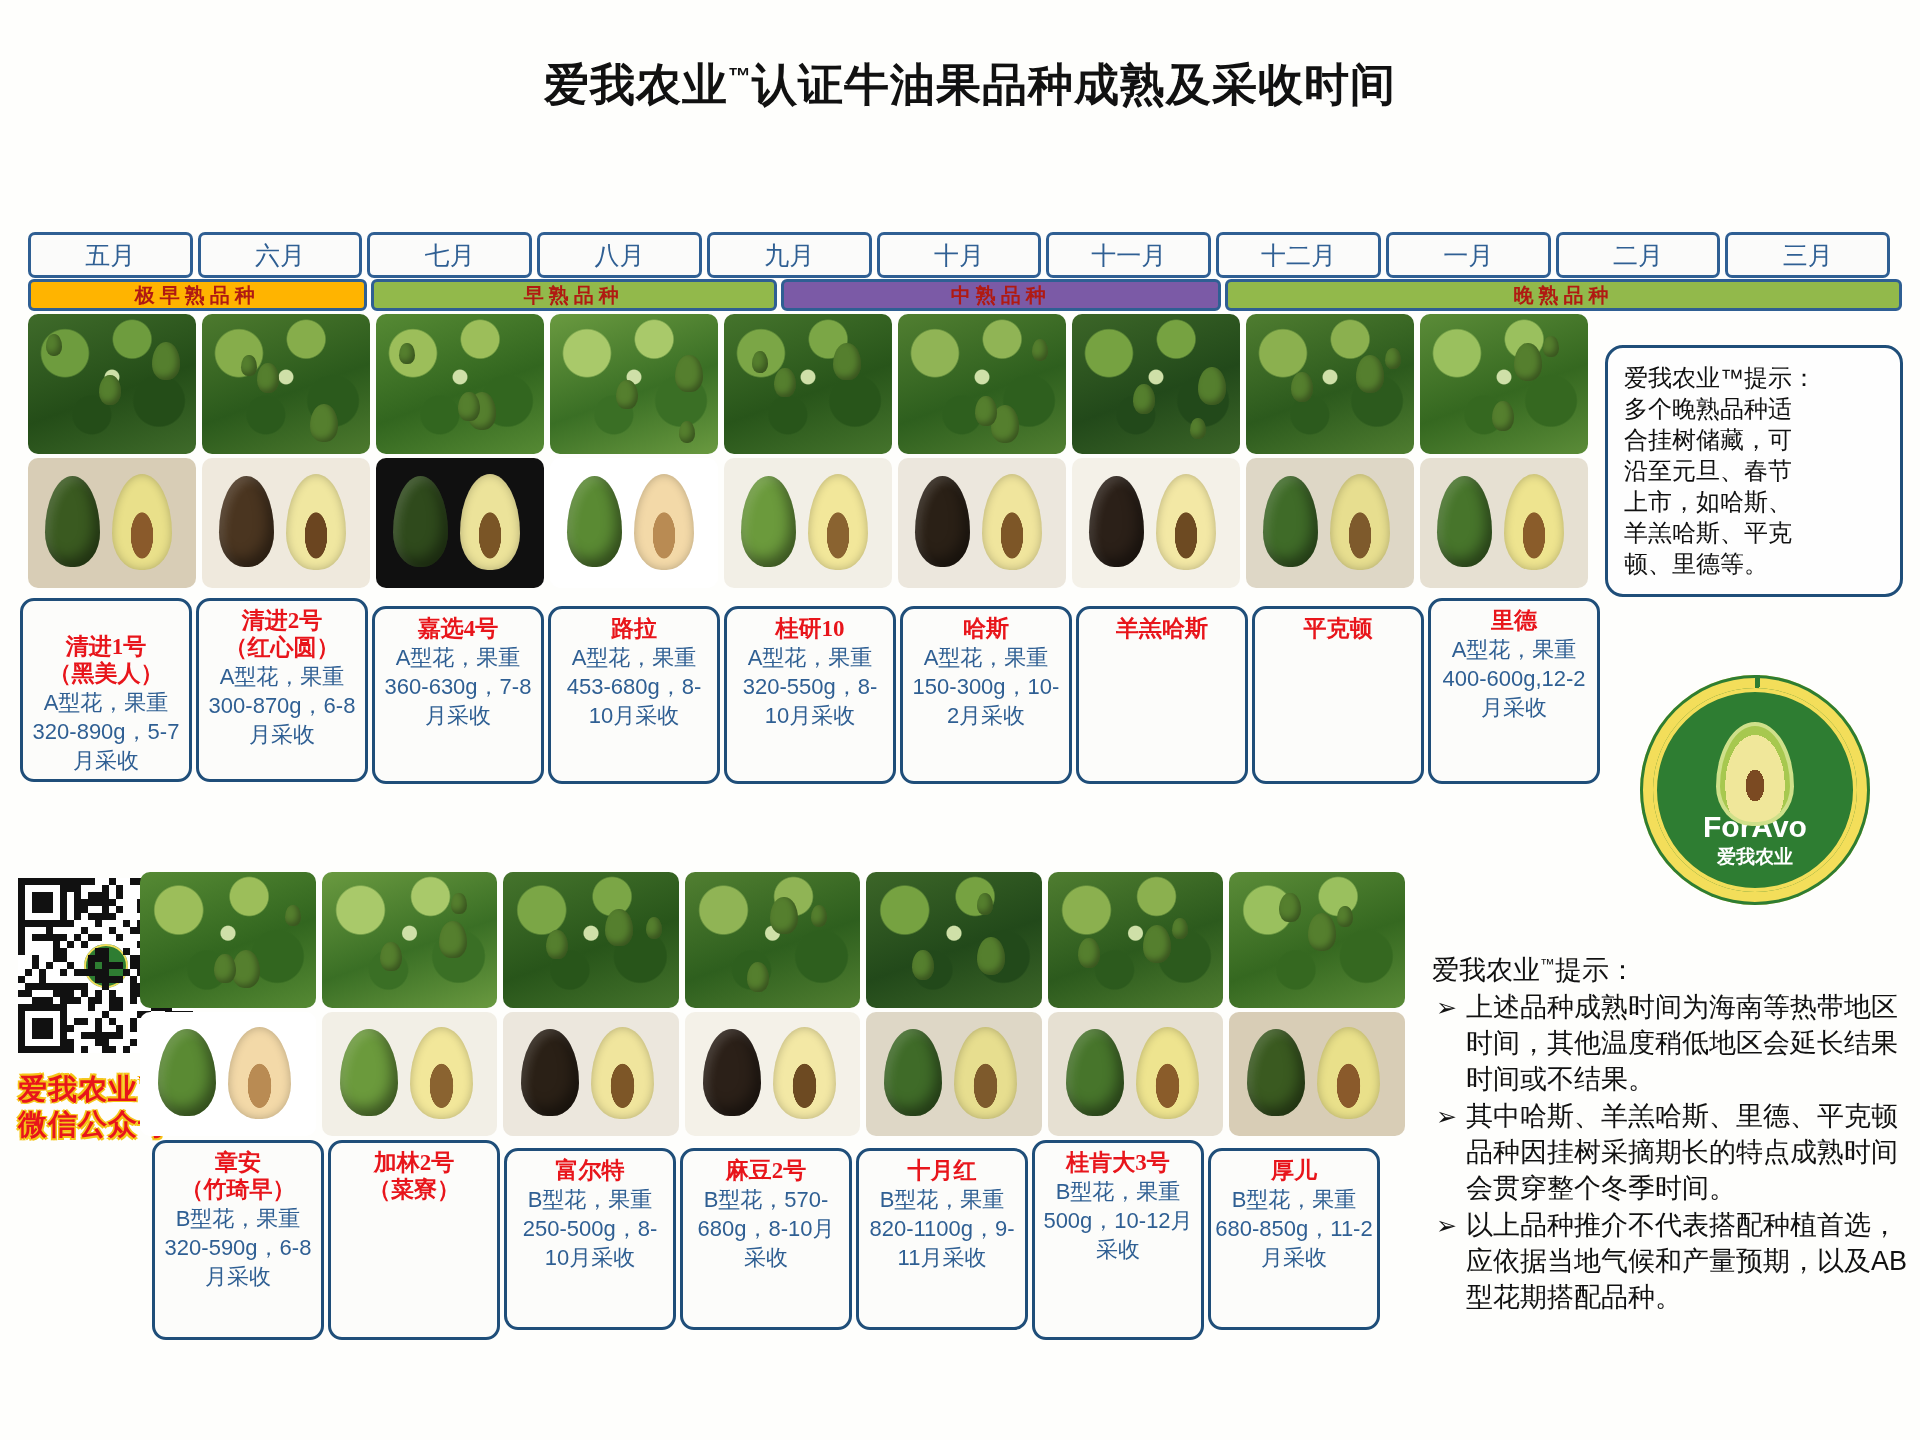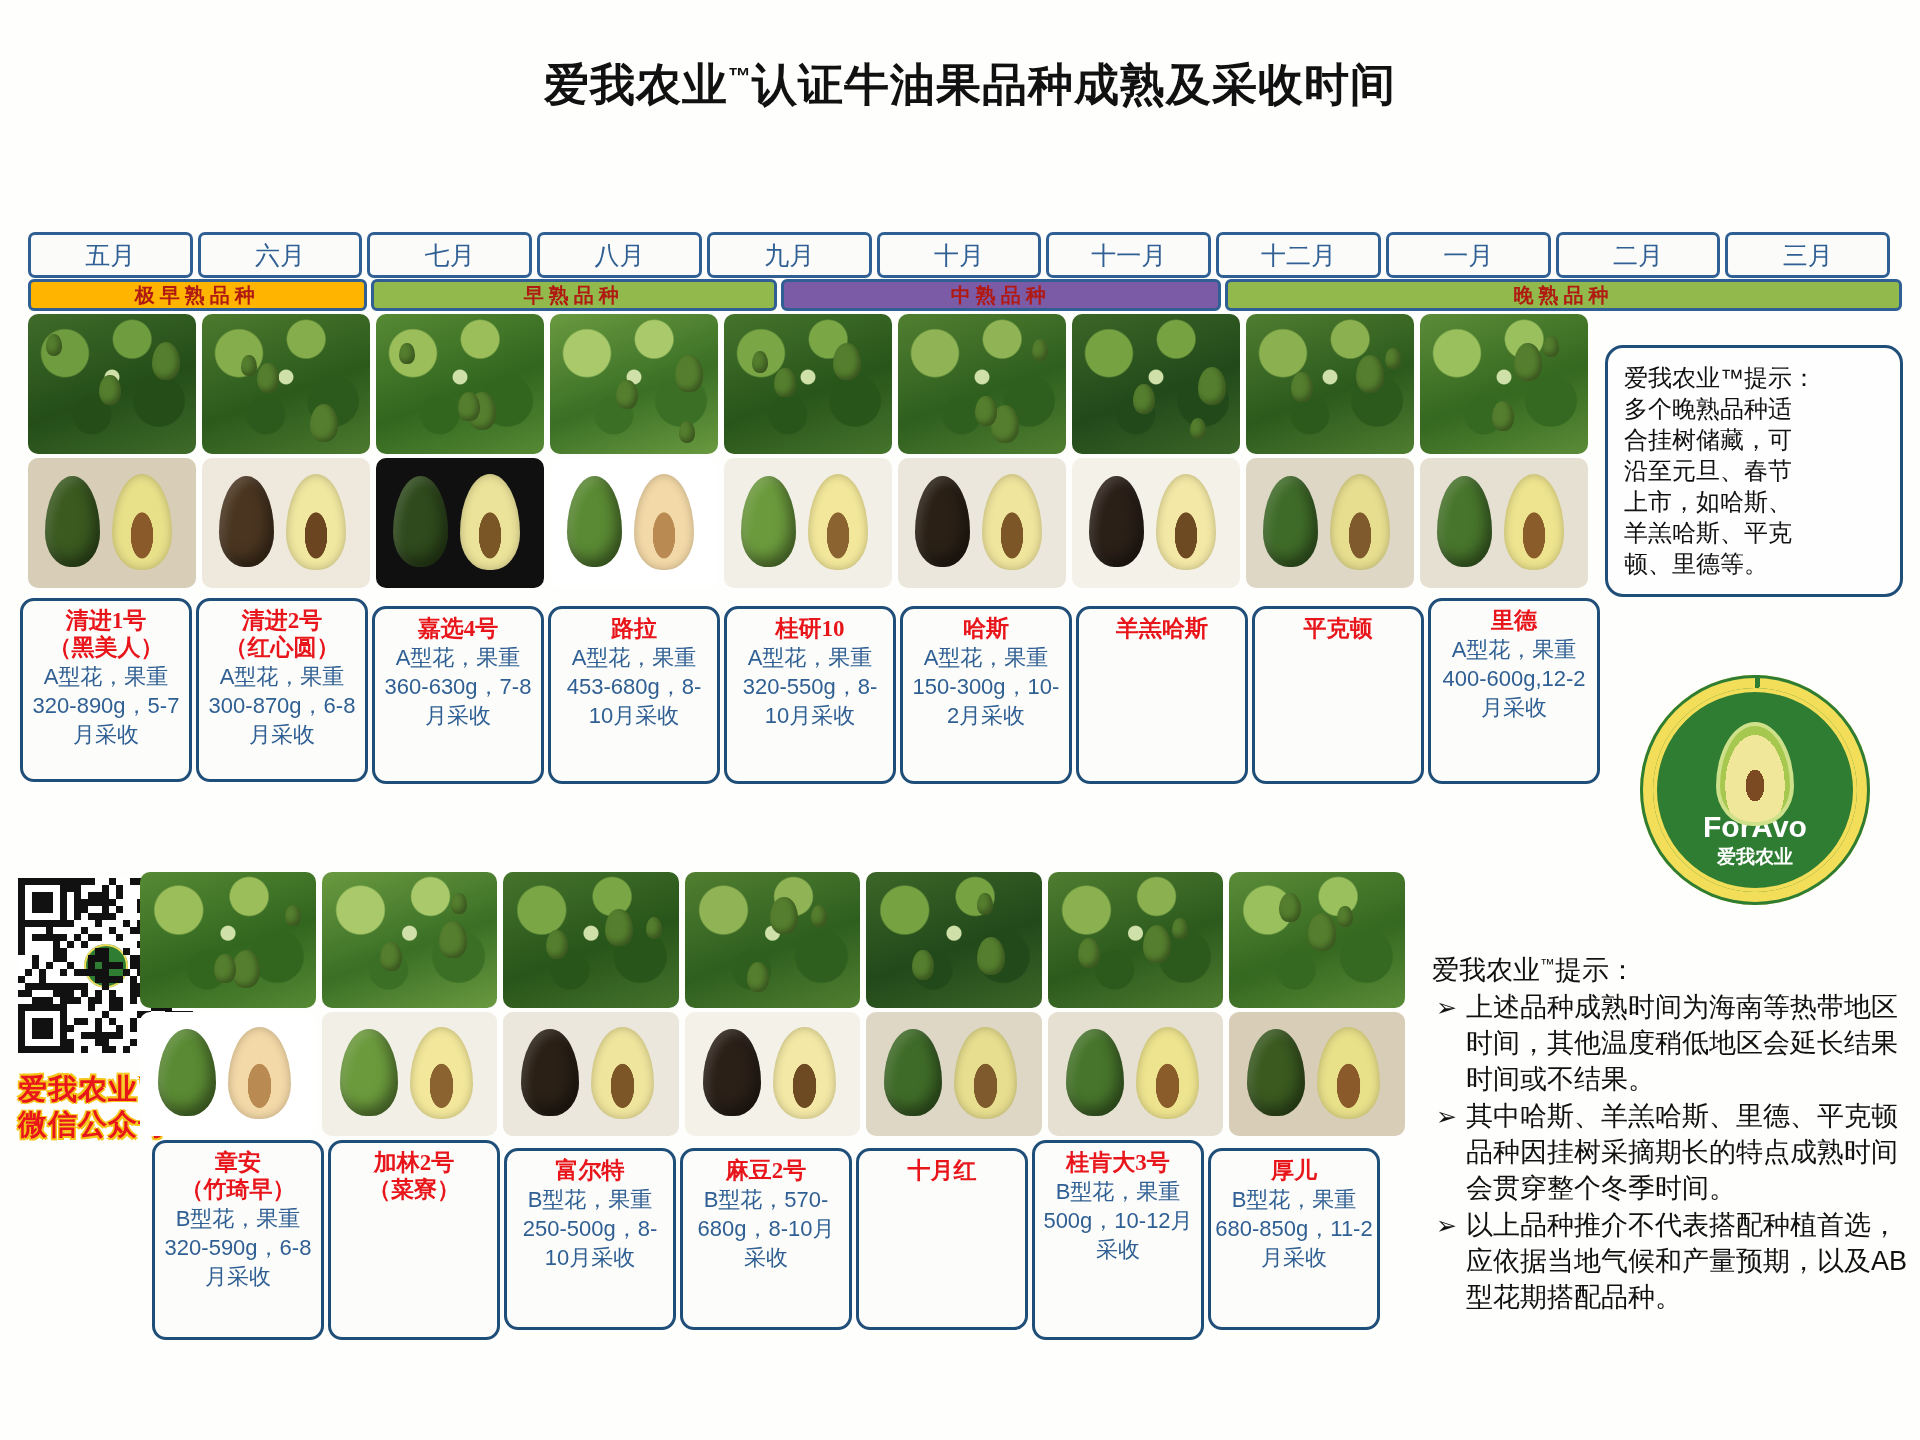--- a/index.html
+++ b/index.html
@@ -212,21 +212,21 @@
         <div style="position: absolute; left: 17px; top: 18px; width: 55px; height: 91px; border-radius: 50% 50% 46% 46% / 62% 62% 38% 38%; background: rgb(63, 107, 40); box-shadow: rgba(0, 0, 0, 0.45) -6px -8px 14px inset, rgba(255, 255, 255, 0.15) 5px 5px 10px inset;"></div>
         <div style="position: absolute; left: 84px; top: 16px; width: 60px; height: 96px; border-radius: 50% 50% 46% 46% / 62% 62% 38% 38%; background: radial-gradient(at 50% 64%, rgb(126, 90, 44) 0px, rgb(126, 90, 44) 26%, rgb(231, 222, 143) 27%, rgb(231, 222, 143) 78%, rgb(201, 217, 138) 79%, rgb(201, 217, 138) 88%, rgb(63, 107, 40) 89%, rgb(63, 107, 40) 100%); box-shadow: rgba(0, 0, 0, 0.25) 0px 0px 10px inset;"></div>
       </div>
       <div class="ph" style="left: 1420px; top: 458px; width: 168px; height: 130px; background: rgb(230, 224, 210);">
         <div style="position: absolute; left: 17px; top: 18px; width: 55px; height: 91px; border-radius: 50% 50% 46% 46% / 62% 62% 38% 38%; background: rgb(71, 117, 43); box-shadow: rgba(0, 0, 0, 0.45) -6px -8px 14px inset, rgba(255, 255, 255, 0.15) 5px 5px 10px inset;"></div>
         <div style="position: absolute; left: 84px; top: 16px; width: 60px; height: 96px; border-radius: 50% 50% 46% 46% / 62% 62% 38% 38%; background: radial-gradient(at 50% 64%, rgb(138, 92, 42) 0px, rgb(138, 92, 42) 26%, rgb(238, 228, 143) 27%, rgb(238, 228, 143) 78%, rgb(201, 217, 138) 79%, rgb(201, 217, 138) 88%, rgb(71, 117, 43) 89%, rgb(71, 117, 43) 100%); box-shadow: rgba(0, 0, 0, 0.25) 0px 0px 10px inset;"></div>
       </div>
     </div>
 
   <div id="cards-a">
-      <div class="card" style="left: 20px; top: 598px; width: 172px; min-height: 184px;">
+      <div class="card" style="left: 20px; top: 598px; width: 172px; min-height: 184px; justify-content: flex-end;">
         <div class="vname">清进1号</div>
         <div class="vname">（黑美人）</div>
         <div class="vdesc">A型花，果重320-890g，5-7月采收</div>
       </div>
       <div class="card" style="left: 196px; top: 598px; width: 172px; min-height: 184px;">
         <div class="vname">清进2号</div>
         <div class="vname">（红心圆）</div>
         <div class="vdesc">A型花，果重300-870g，6-8月采收</div>
       </div>
       <div class="card" style="left: 372px; top: 606px; width: 172px; min-height: 178px;">
@@ -688,20 +688,21 @@
       <div class="card" style="left: 504px; top: 1148px; width: 172px; min-height: 182px;">
         <div class="vname">富尔特</div>
         <div class="vdesc">B型花，果重250-500g，8-10月采收</div>
       </div>
       <div class="card" style="left: 680px; top: 1148px; width: 172px; min-height: 182px;">
         <div class="vname">麻豆2号</div>
         <div class="vdesc">B型花，570-680g，8-10月采收</div>
       </div>
       <div class="card" style="left: 856px; top: 1148px; width: 172px; min-height: 182px;">
         <div class="vname">十月红</div>
+        <div class="vdesc">B型花，果重820-1100g，9-11月采收</div>
       </div>
       <div class="card" style="left: 1032px; top: 1140px; width: 172px; min-height: 200px;">
         <div class="vname">桂肯大3号</div>
         <div class="vdesc">B型花，果重500g，10-12月采收</div>
       </div>
       <div class="card" style="left: 1208px; top: 1148px; width: 172px; min-height: 182px;">
         <div class="vname">厚儿</div>
         <div class="vdesc">B型花，果重680-850g，11-2月采收</div>
       </div>
     </div>

